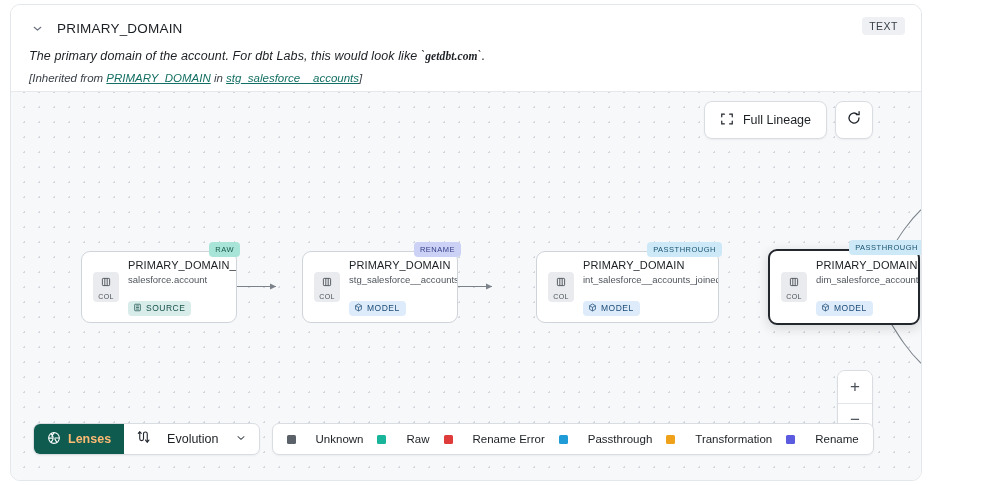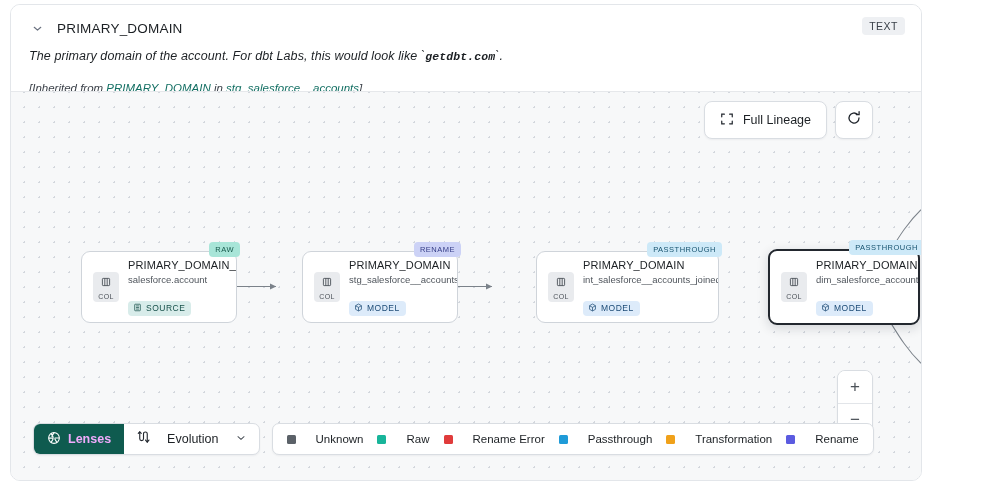--- a/index.html
+++ b/index.html
@@ -42,25 +42,25 @@
     background: #eef0f3; color: #3a4049;
     font-size: 10.5px; letter-spacing: .5px;
     padding: 3px 7px; border-radius: 4px;
   }
   .desc {
     margin-top: 10px;
     font-size: 12.5px; font-style: italic; color: #1c2024;
     letter-spacing: .1px;
   }
   .desc .code {
-    font-family: Liberation Mono, monospace;
+    font-family: Liberation Serif, serif;
     font-style: italic; font-weight: bold; font-size: 11.5px;
   }
   .inherit {
-    margin-top: 19px;
+    margin-top: 9px;
     font-size: 11.5px; font-style: italic; color: #3b4149;
   }
   .inherit a {
     color: #136f63; text-decoration: underline; font-style: italic;
     cursor: pointer;
   }
 
   
   .canvas {
     position: relative;
@@ -167,21 +167,21 @@
   .seg {
     display: flex; align-items: center;
     height: 32px;
     border: 1px solid #d9dde2; border-radius: 7px;
     background: #fff; overflow: hidden;
     box-shadow: 0 1px 2px rgba(16,24,40,.05);
   }
   .seg .lenses {
     display: flex; align-items: center; gap: 7px;
     height: 100%; padding: 0 13px;
-    background: #0f5b4f; color: #f0abfc;
+    background: #0f5b4f; color: #fdba74;
     font-size: 12.5px; font-weight: bold; cursor: pointer;
   }
   .seg .evolution {
     display: flex; align-items: center; gap: 16px;
     height: 100%; padding: 0 12px;
     color: #1c2024; font-size: 12.5px; cursor: pointer;
   }
   .legend {
     display: flex; align-items: center; gap: 14px;
     height: 32px; padding: 0 14px;

